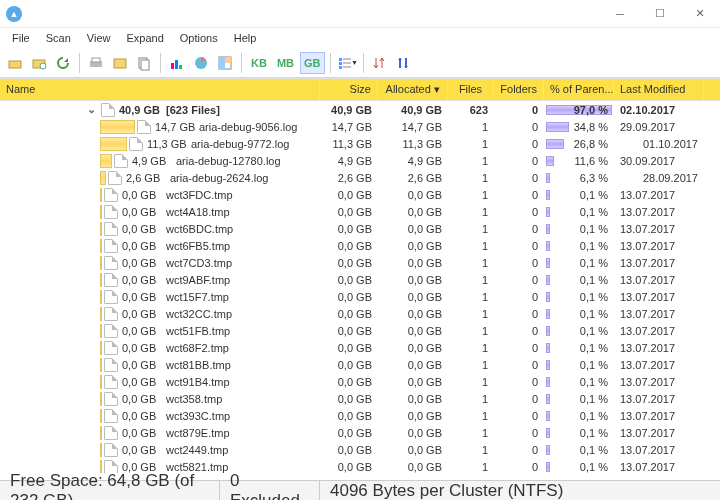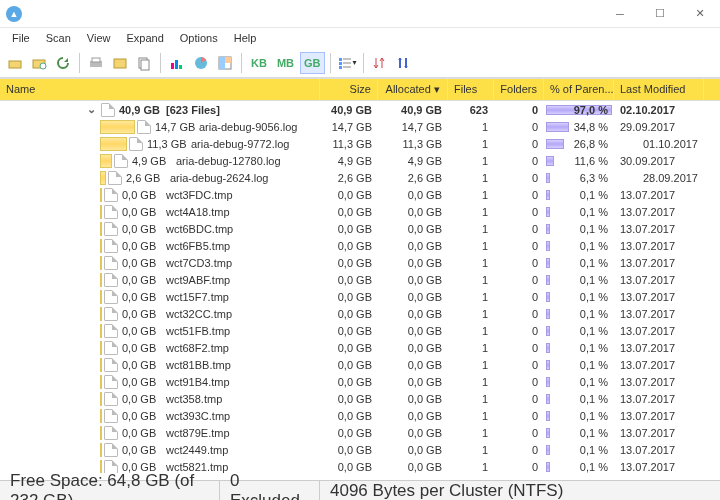--- a/index.html
+++ b/index.html
@@ -139,21 +139,21 @@
         <path d="M2 5l2-2 2 2M8 11l2 2 2-2" fill="#46c"></path>
       </svg>
     </div>
 </div>
 
 <div class="tree">
   <div class="header">
     <div class="c-name">Name</div>
     <div class="c-size" style="text-align:right">Size</div>
     <div class="c-alloc" style="text-align:center">Allocated ▾</div>
-    <div class="c-files" style="text-align:left">Files</div>
+    <div class="c-files" style="text-align:center">Files</div>
     <div class="c-folders" style="text-align:right">Folders</div>
     <div class="c-pct" style="text-align:right">% of Paren...</div>
     <div class="c-lm">Last Modified</div>
   </div>
 
   <div class="row" style="font-weight:bold">
     <div class="namecell c-name" style="padding-left:86px">
       <span class="expander">⌄</span>
       <span class="fi"></span>
       <span>40,9 GB</span>&nbsp;&nbsp;

